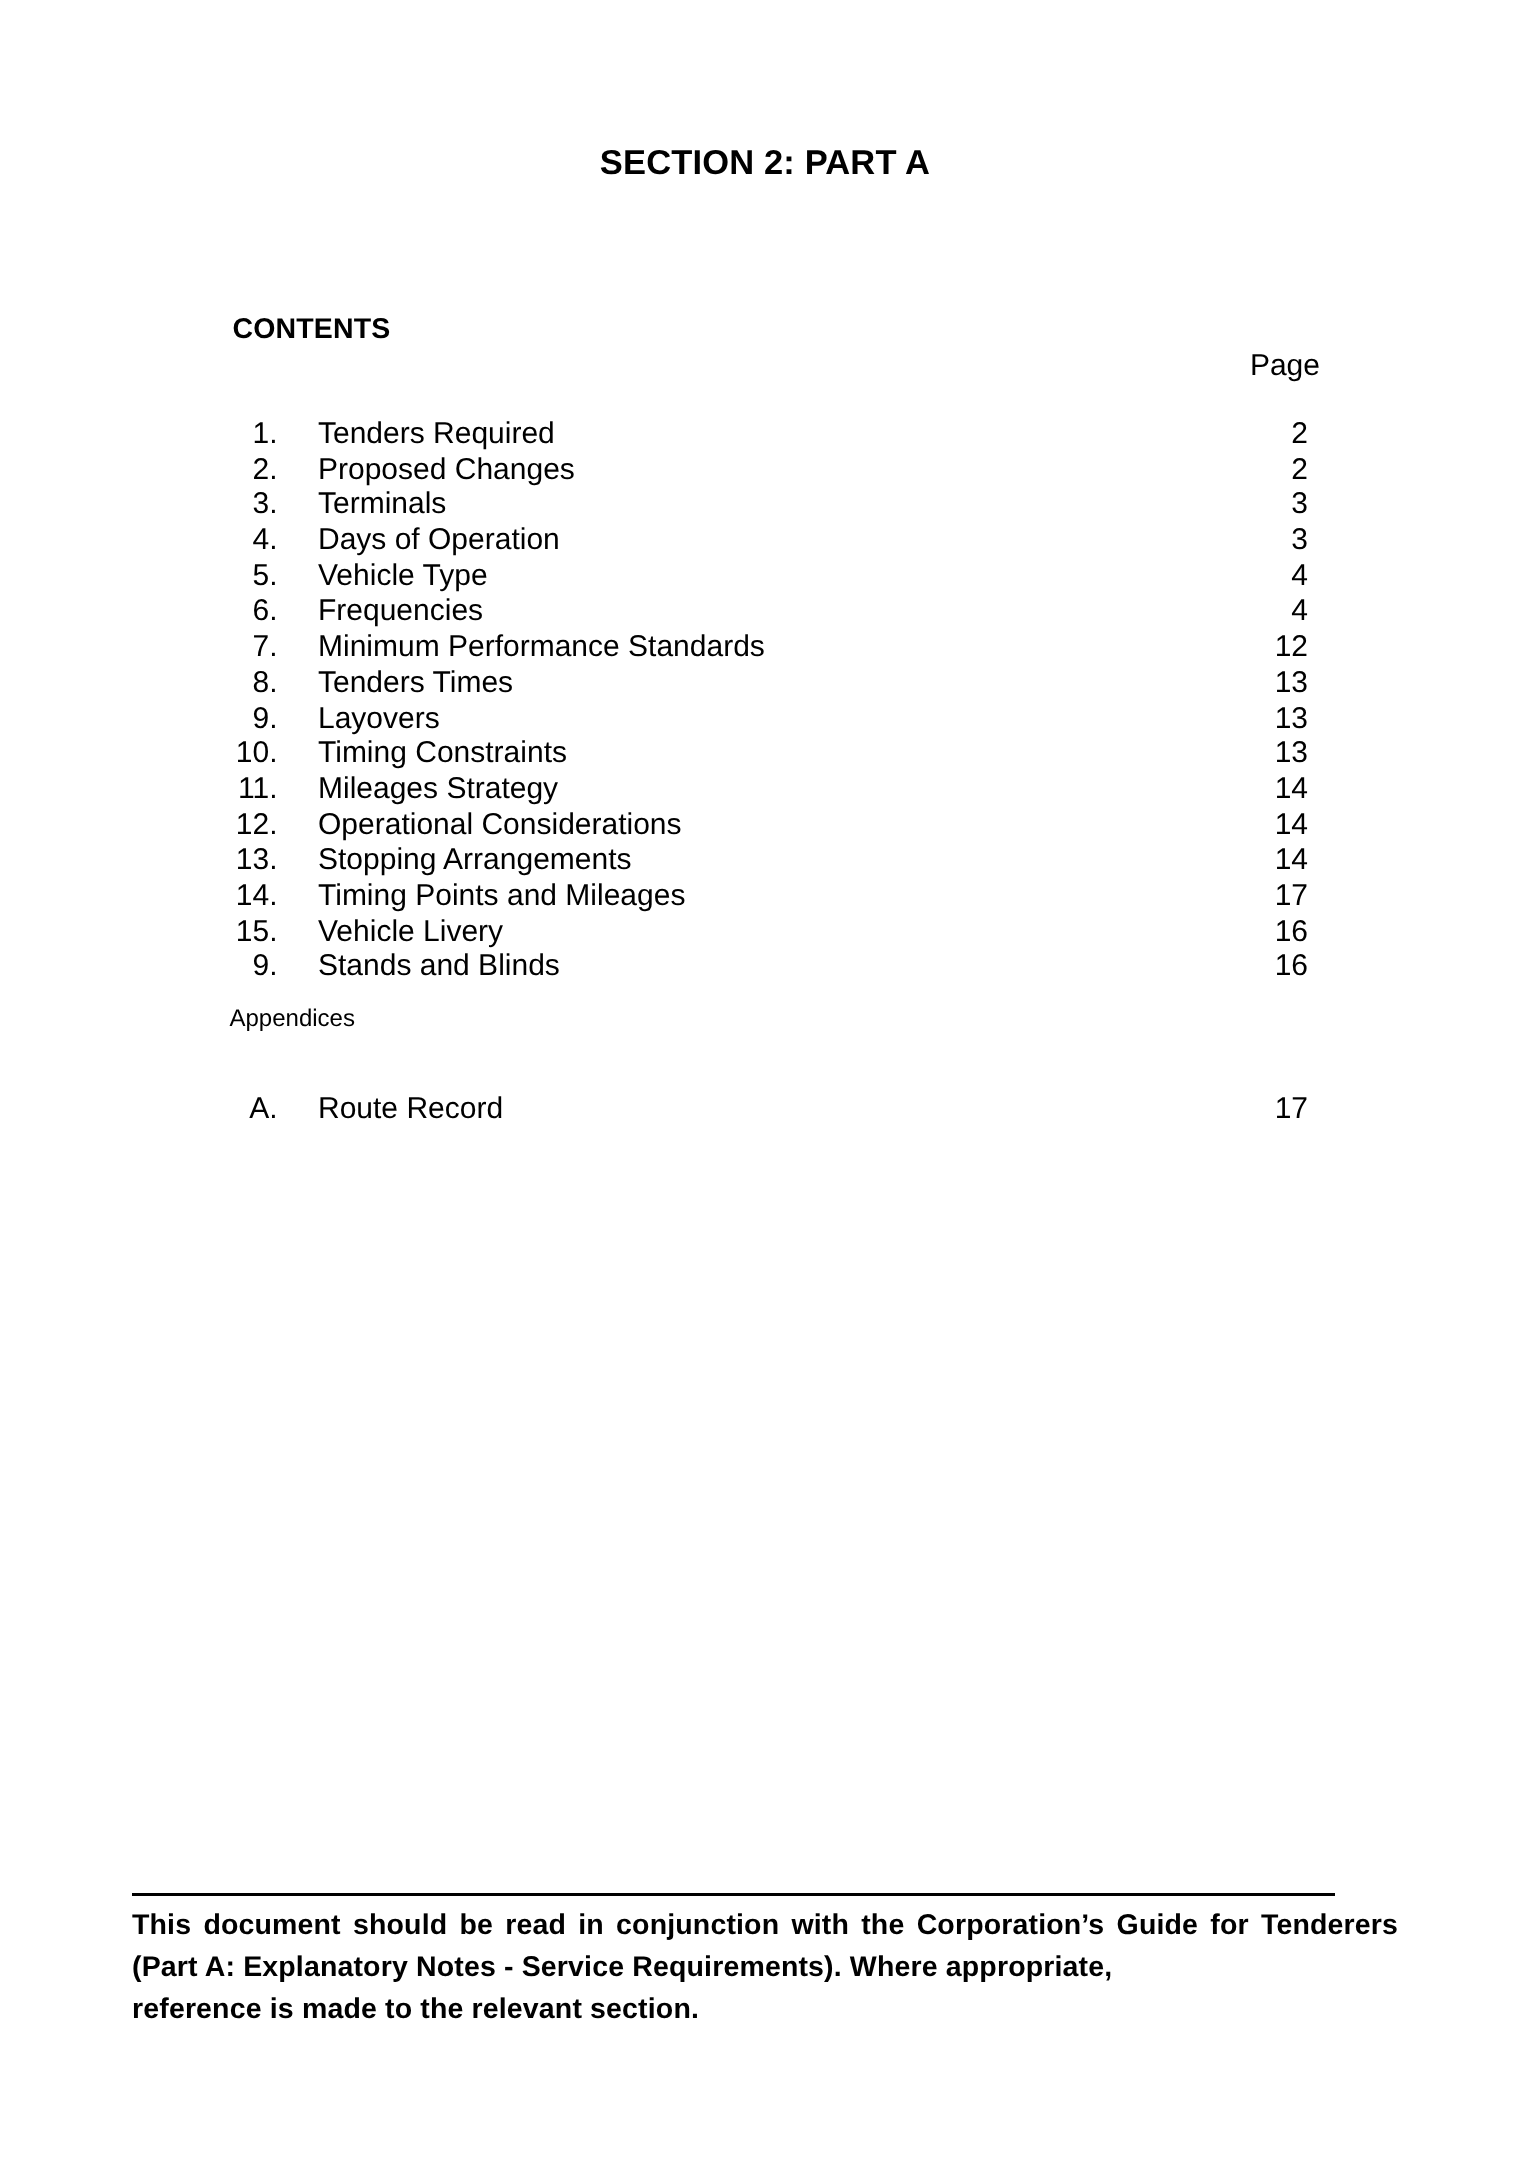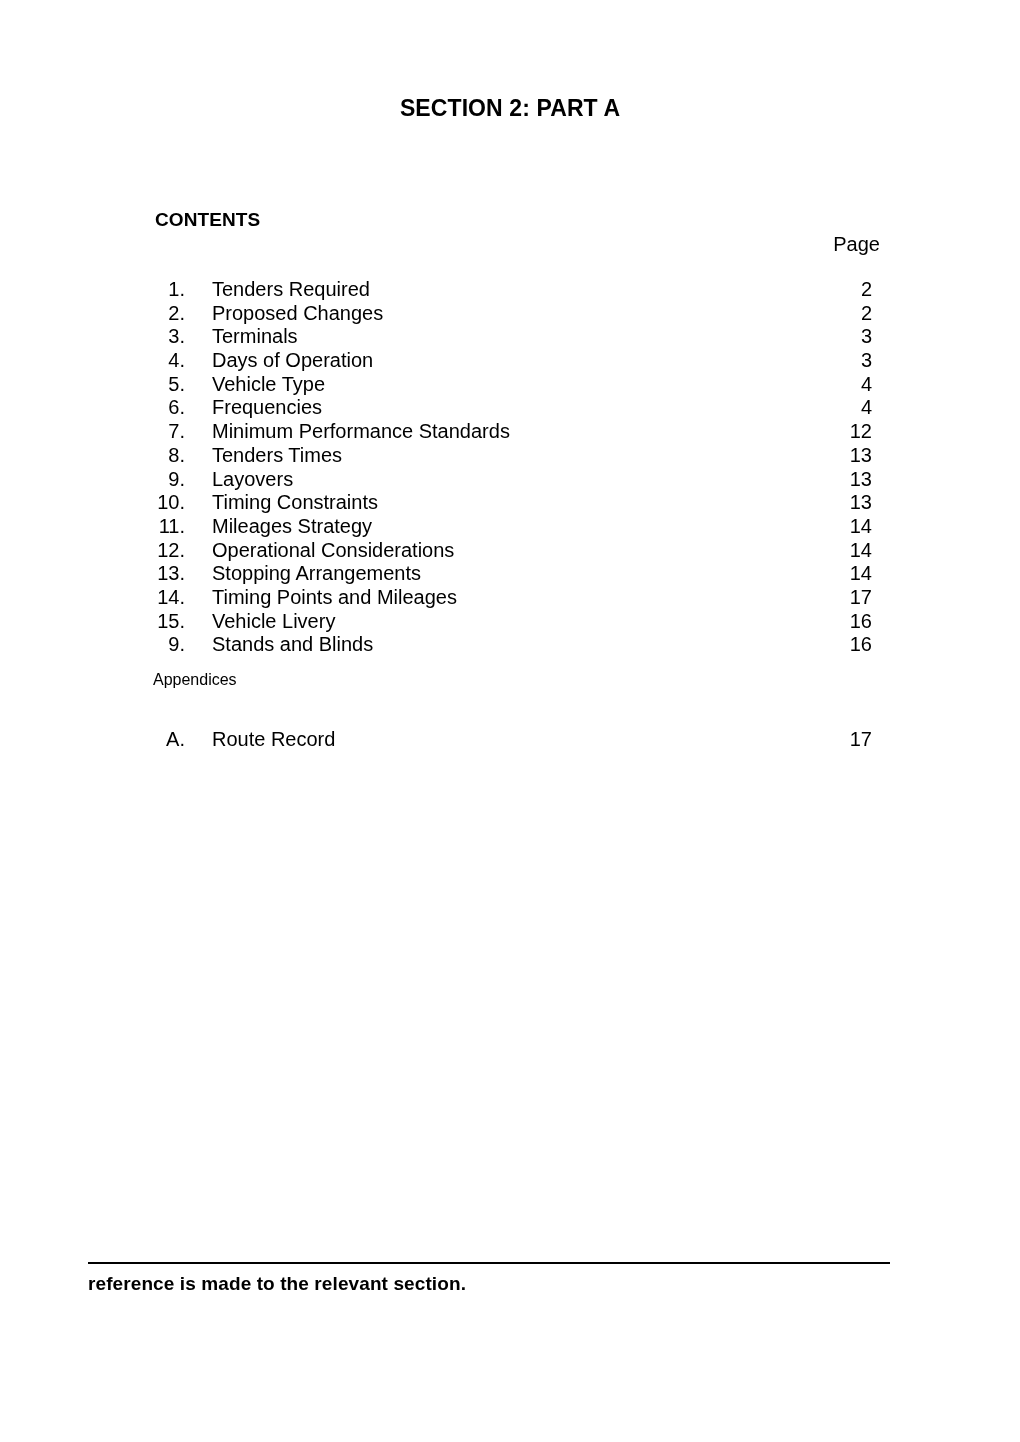--- a/index.html
+++ b/index.html
@@ -227,16 +227,16 @@
   <div class="appendix-list" id="appendix-list">
       <div class="toc-row">
         <span class="toc-num">A.</span>
         <span class="toc-label">Route Record</span>
         <span class="toc-page">17</span>
       </div>
     </div>
 
   <div class="footer">
     <div class="footer-rule"></div>
-    <div class="footer-text"><span class="lastline">reference is made to the relevant section.</span></div>
+    <div class="footer-text"><span>This document should be read in conjunction with the Corporation’s Guide for Tenderers (Part A: Explanatory Notes - Service Requirements). Where appropriate,</span><span class="lastline">reference is made to the relevant section.</span></div>
   </div>
 
 </div>
 
 </body></html>

